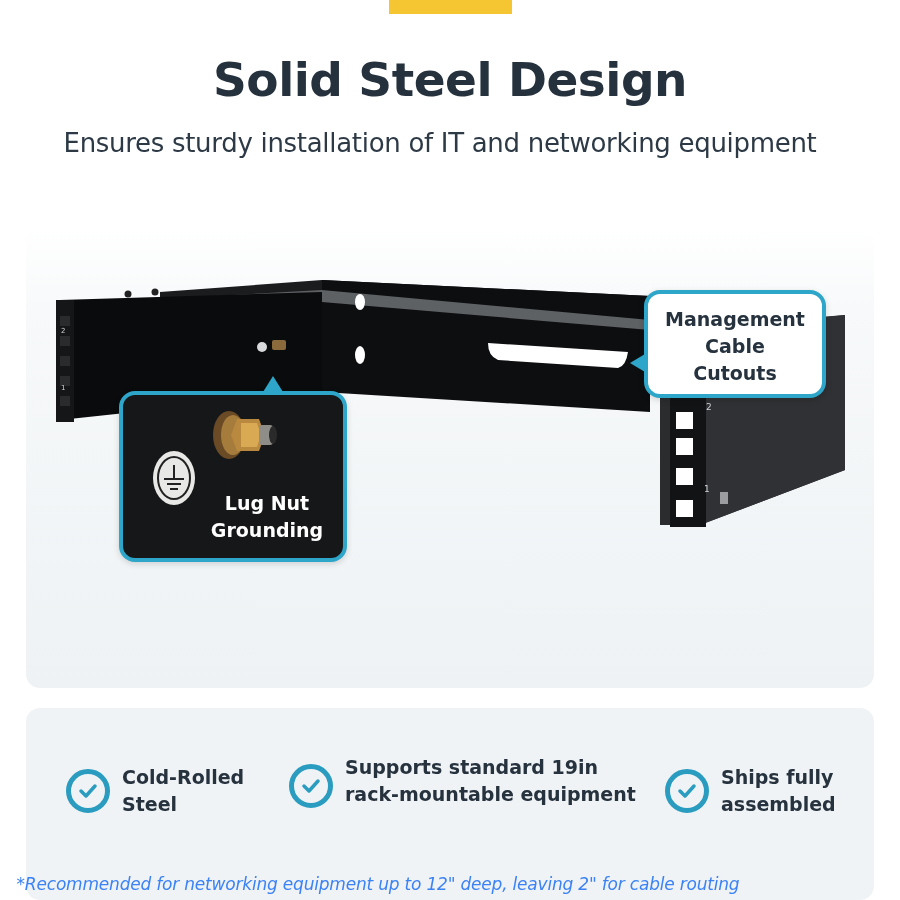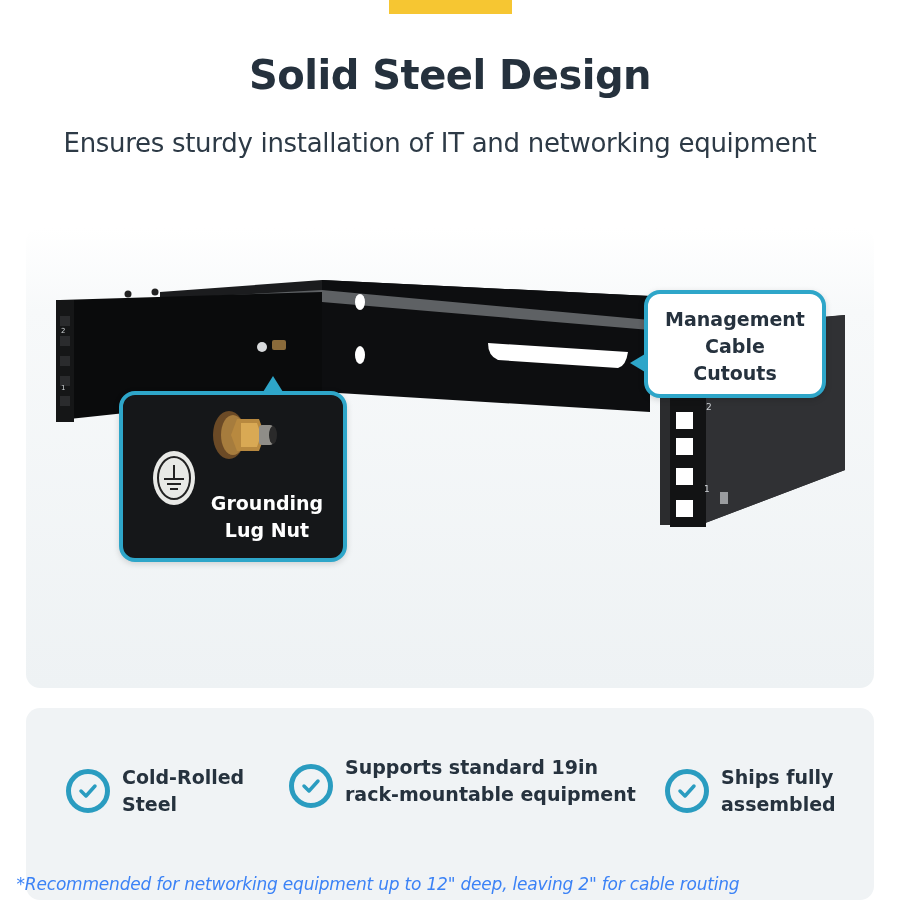--- a/index.html
+++ b/index.html
@@ -9,21 +9,21 @@
     font-family: "DejaVu Sans", "Liberation Sans", sans-serif;
     position: relative;
     color: #26323e;
   }
   .accent-bar {
     position: absolute; left: 389px; top: 0; width: 123px; height: 14px;
     background: #f6c632;
   }
   .title {
     position: absolute; left: 0; top: 52px; width: 900px; text-align: center;
-    font-size: 40px; font-weight: bold; color: #25313d; letter-spacing: -0.5px;
+    font-size: 47px; font-weight: bold; color: #25313d; letter-spacing: -0.5px;
   }
   .subtitle {
     position: absolute; left: 0; top: 128px; width: 880px; text-align: center;
     font-size: 26px; color: #2d3a46; letter-spacing: -0.3px;
   }
   .image-panel {
     position: absolute; left: 26px; top: 228px; width: 848px; height: 460px;
     border-radius: 14px;
     background: linear-gradient(to bottom, #ffffff 0%, #f7f9fa 18%, #eef2f4 100%);
   }
@@ -143,22 +143,22 @@
   </svg>
   <svg style="position:absolute;left:78px;top:10px" width="80" height="66" viewBox="0 0 80 66">
     <ellipse cx="28" cy="30" rx="16" ry="24" fill="#6b4a26"></ellipse>
     <ellipse cx="32" cy="30" rx="12" ry="20" fill="#a67c3d"></ellipse>
     <polygon points="36,14 58,14 64,30 58,46 36,46 30,30" fill="#b8893f"></polygon>
     <polygon points="40,18 56,18 60,30 56,42 40,42" fill="#d9a954"></polygon>
     <rect x="58" y="20" width="14" height="20" rx="3" fill="#8f8d88"></rect>
     <ellipse cx="72" cy="30" rx="4" ry="9" fill="#2a2a2a"></ellipse>
   </svg>
   <div class="ground-label">
+    <div>Lug Nut</div>
     <div>Grounding</div>
-    <div>Lug Nut</div>
   </div>
 </div>
 
 <div class="features-panel">
   <div class="feature" style="left:40px;">
     <div class="check">
       <svg width="20" height="16" viewBox="0 0 20 16">
           <polyline points="3,8 8,13 17,3" fill="none" stroke="#2a9cc0" stroke-width="3.5" stroke-linecap="round" stroke-linejoin="round"></polyline>
         </svg>
     </div>

